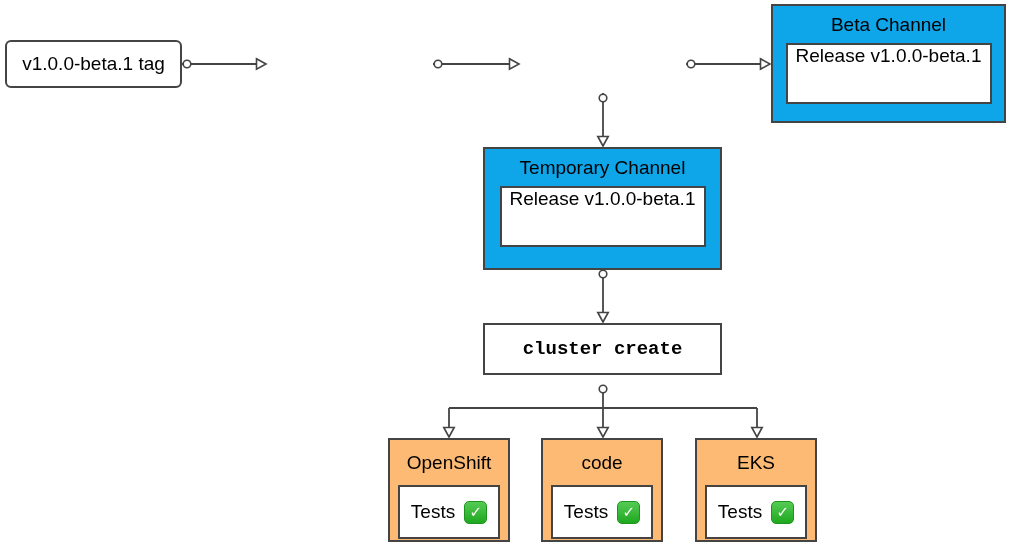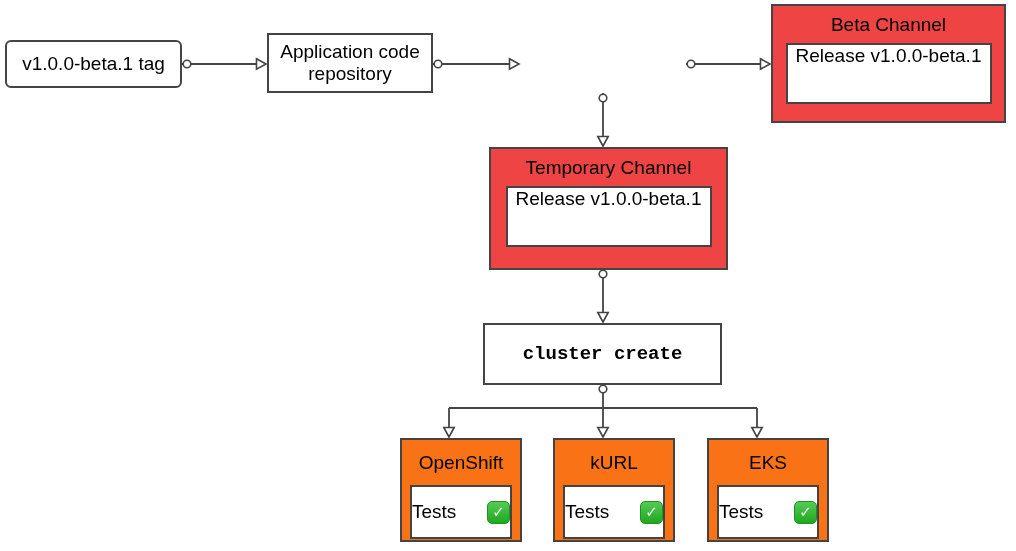--- a/index.html
+++ b/index.html
@@ -37,32 +37,32 @@
     align-items: center;
     justify-content: center;
     text-align: center;
     font-size: 19px;
     line-height: 1.16;
     z-index: 1;
   }
   .node-tag        { left: 5px;   top: 40px;  width: 177px; height: 48px; border-radius: 6px; }
   .node-repo       { left: 267px; top: 33px;  width: 166px; height: 60px; }
   .node-ci         { left: 520px; top: 33px;  width: 166px; height: 60px; }
-  .node-cluster    { left: 483px; top: 323px; width: 239px; height: 62px;
+  .node-cluster    { left: 483px; top: 323px; width: 239px; height: 52px;
                      font-family: "Liberation Mono", monospace; font-weight: bold; font-size: 19px; }
 
   .channel {
     position: absolute;
     border: 2px solid var(--stroke);
-    background: #ef4444;
+    background: #0ea5e9;
     display: block;
     z-index: 1;
   }
   .channel-beta { left: 771px; top: 4px;   width: 235px; height: 119px; }
-  .channel-temp { left: 483px; top: 147px; width: 239px; height: 123px; margin-left: 6px; }
+  .channel-temp { left: 483px; top: 147px; width: 239px; height: 123px; }
   .channel-title {
     height: 37px;
     display: flex;
     align-items: center;
     justify-content: center;
     font-size: 19px;
   }
   .channel-inner {
     margin: 0 auto;
     width: 206px;
@@ -74,43 +74,42 @@
     justify-content: center;
     font-size: 19px;
   }
 
   .platform {
     position: absolute;
     top: 438px;
     width: 122px;
     height: 104px;
     border: 2px solid var(--stroke);
-    background: #f97316;
+    background: #fdba74;
     z-index: 1;
-    margin-left: 12px;
   }
   .platform-openshift { left: 388px; }
   .platform-kurl      { left: 541px; }
   .platform-eks       { left: 695px; }
   .platform-title {
     height: 45px;
     display: flex;
     align-items: center;
     justify-content: center;
     font-size: 19px;
   }
   .tests-box {
     margin: 0 auto;
     width: 102px;
     height: 54px;
     border: 2px solid var(--stroke);
     background: #ffffff;
     display: flex;
     align-items: center;
-    justify-content: space-between;
+    justify-content: center;
     gap: 9px;
     font-size: 19px;
   }
   .check-icon {
     width: 23px;
     height: 23px;
     border-radius: 5px;
     background: linear-gradient(to bottom, var(--check-green-top), var(--check-green-bottom));
     border: 1px solid var(--check-border);
     color: var(--check-mark);
@@ -164,23 +163,20 @@
       <circle cx="603" cy="98" r="3.8"></circle>
       <circle cx="603" cy="274" r="3.8"></circle>
       <circle cx="603" cy="389" r="3.8"></circle>
     </g>
   </svg>
 
   <div class="node node-tag">
     <span>v1.0.0-beta.1 tag</span>
   </div>
 
-  <div class="node node-repo">
-    <span>Application code repository</span>
-  </div>
 
 
   <div class="channel channel-beta">
     <div class="channel-title">Beta Channel</div>
     <div class="channel-inner">
       <span>Release v1.0.0-beta.1</span>
     </div>
   </div>
 
   <div class="channel channel-temp">
@@ -196,21 +192,21 @@
 
   <div class="platform platform-openshift">
     <div class="platform-title">OpenShift</div>
     <div class="tests-box">
       <span>Tests</span>
       <span class="check-icon">✓</span>
     </div>
   </div>
 
   <div class="platform platform-kurl">
-    <div class="platform-title">kURL</div>
+    <div class="platform-title">code</div>
     <div class="tests-box">
       <span>Tests</span>
       <span class="check-icon">✓</span>
     </div>
   </div>
 
   <div class="platform platform-eks">
     <div class="platform-title">EKS</div>
     <div class="tests-box">
       <span>Tests</span>

